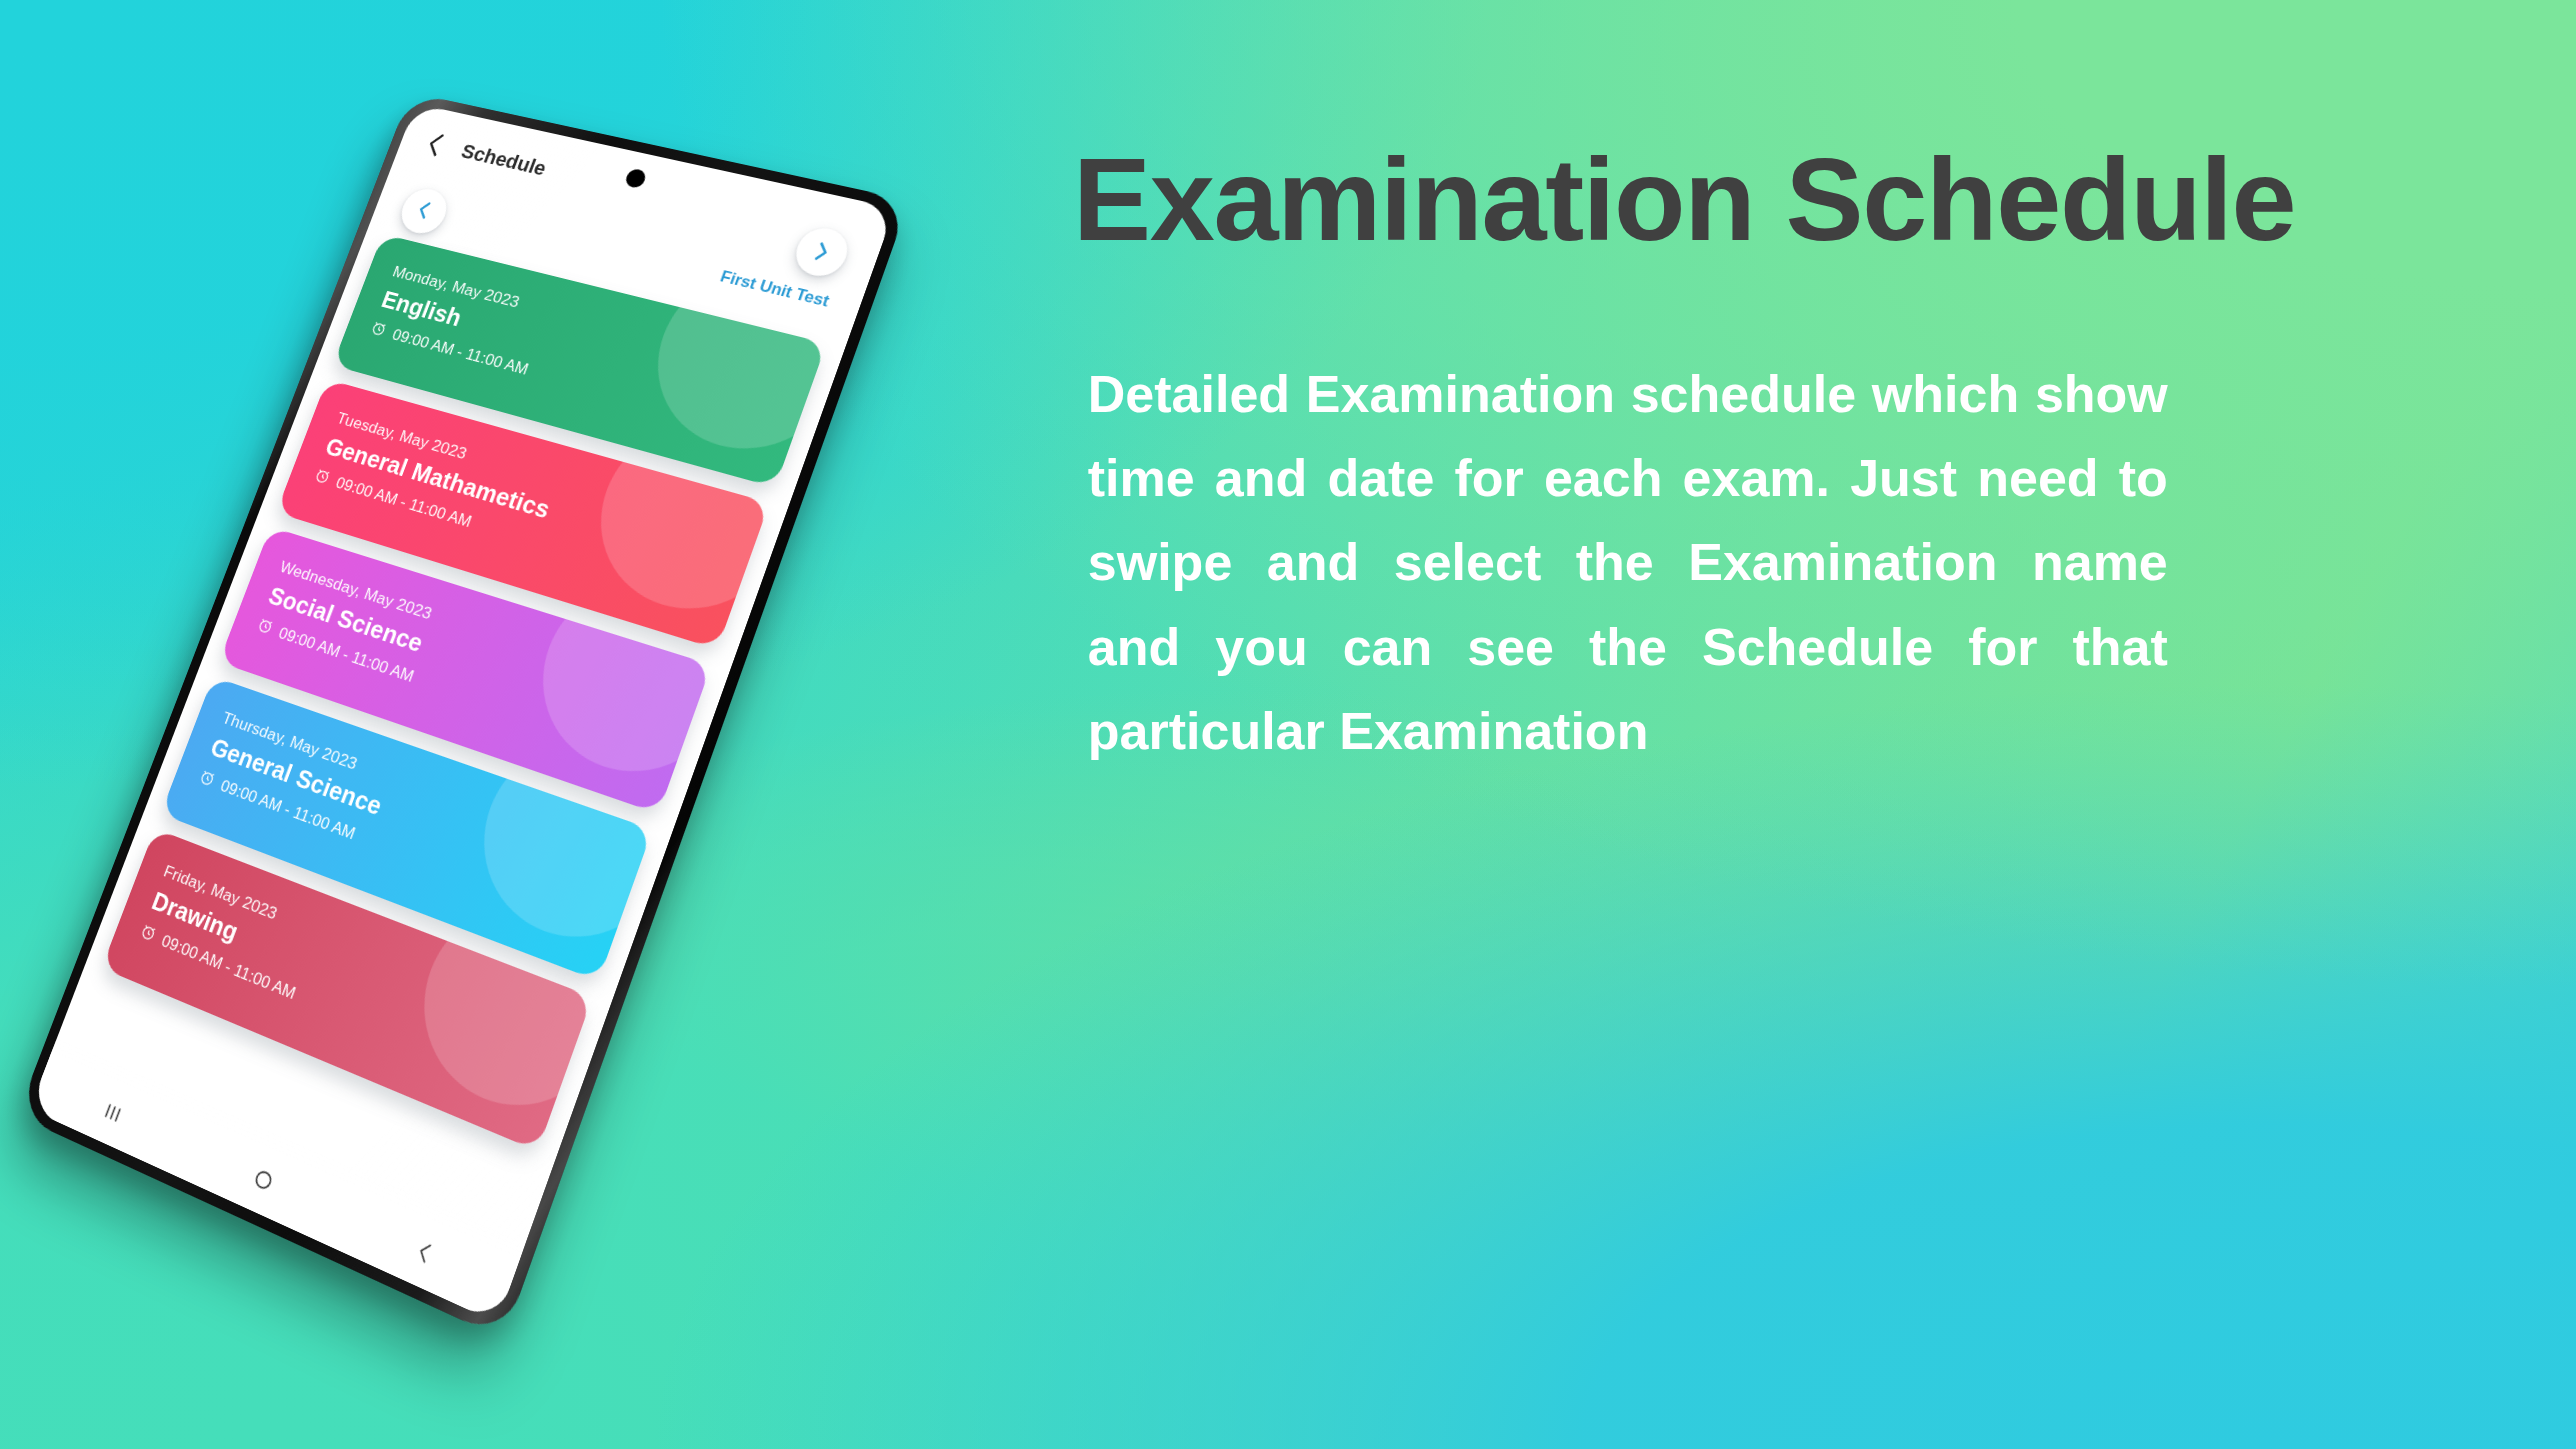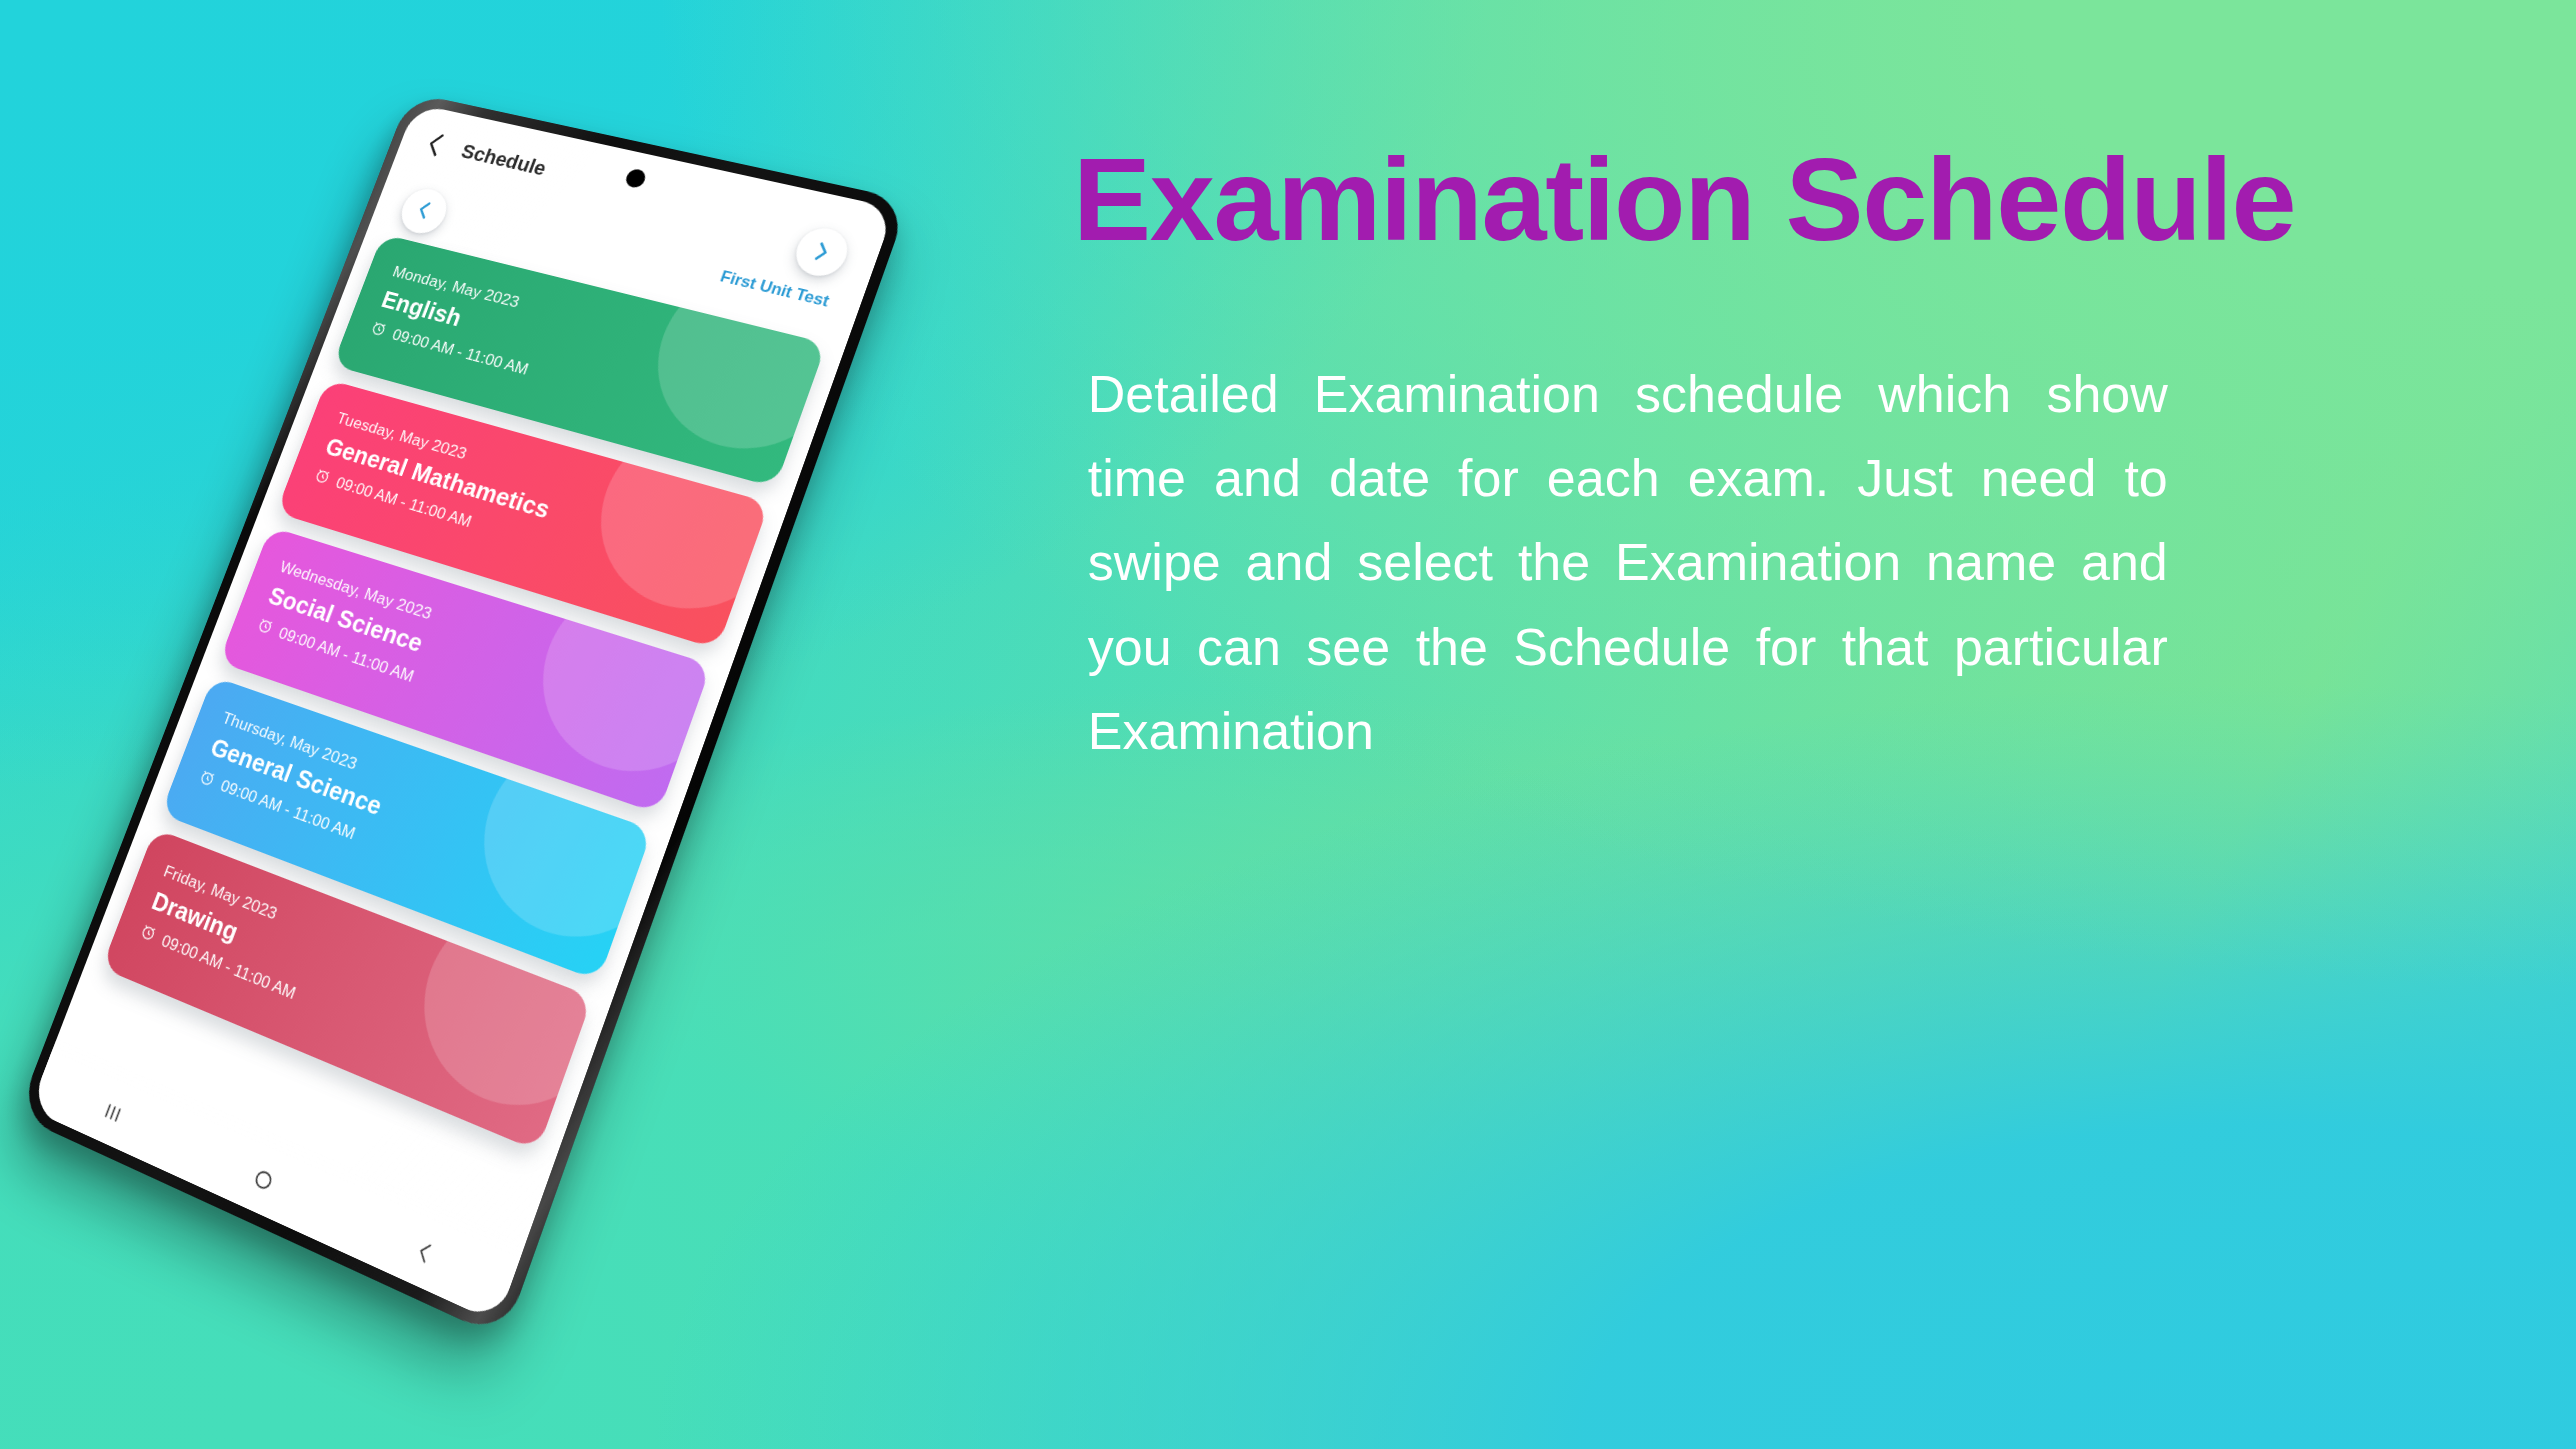--- a/index.html
+++ b/index.html
@@ -34,21 +34,21 @@
     color:#FDF6F4;
     letter-spacing:-1.3px;
     white-space:nowrap;
   }
   #bodycopy {
     margin-top:94px;
     width:1080px;
     margin-left:14.8px;
     font-size:52px;
     line-height:1.62;
-    font-weight:400;
+    font-weight:700;
     color:#FFFFFF;
     text-align:justify;
     text-justify:inter-word;
   }
 
   
   #phone-stage {
     position:absolute;
     left:101px; top:27px;
     width:906px; height:1395px;
@@ -361,16 +361,16 @@
         </div>
       </div>
 
     </div>
 
     <div id="phone-sheen"></div>
   </div>
 </div>
 
 <div id="copy">
-  <div id="headline" style="color: #a21caf;">Examination Schedule</div>
+  <div id="headline" style="color: #404040;">Examination Schedule</div>
   <div id="bodycopy" style="color: rgb(255, 255, 255);">Detailed Examination schedule which show time and date for each exam. Just need to swipe and select the Examination name and you can see the Schedule for that particular Examination</div>
 </div>
 
 
 </body></html>

